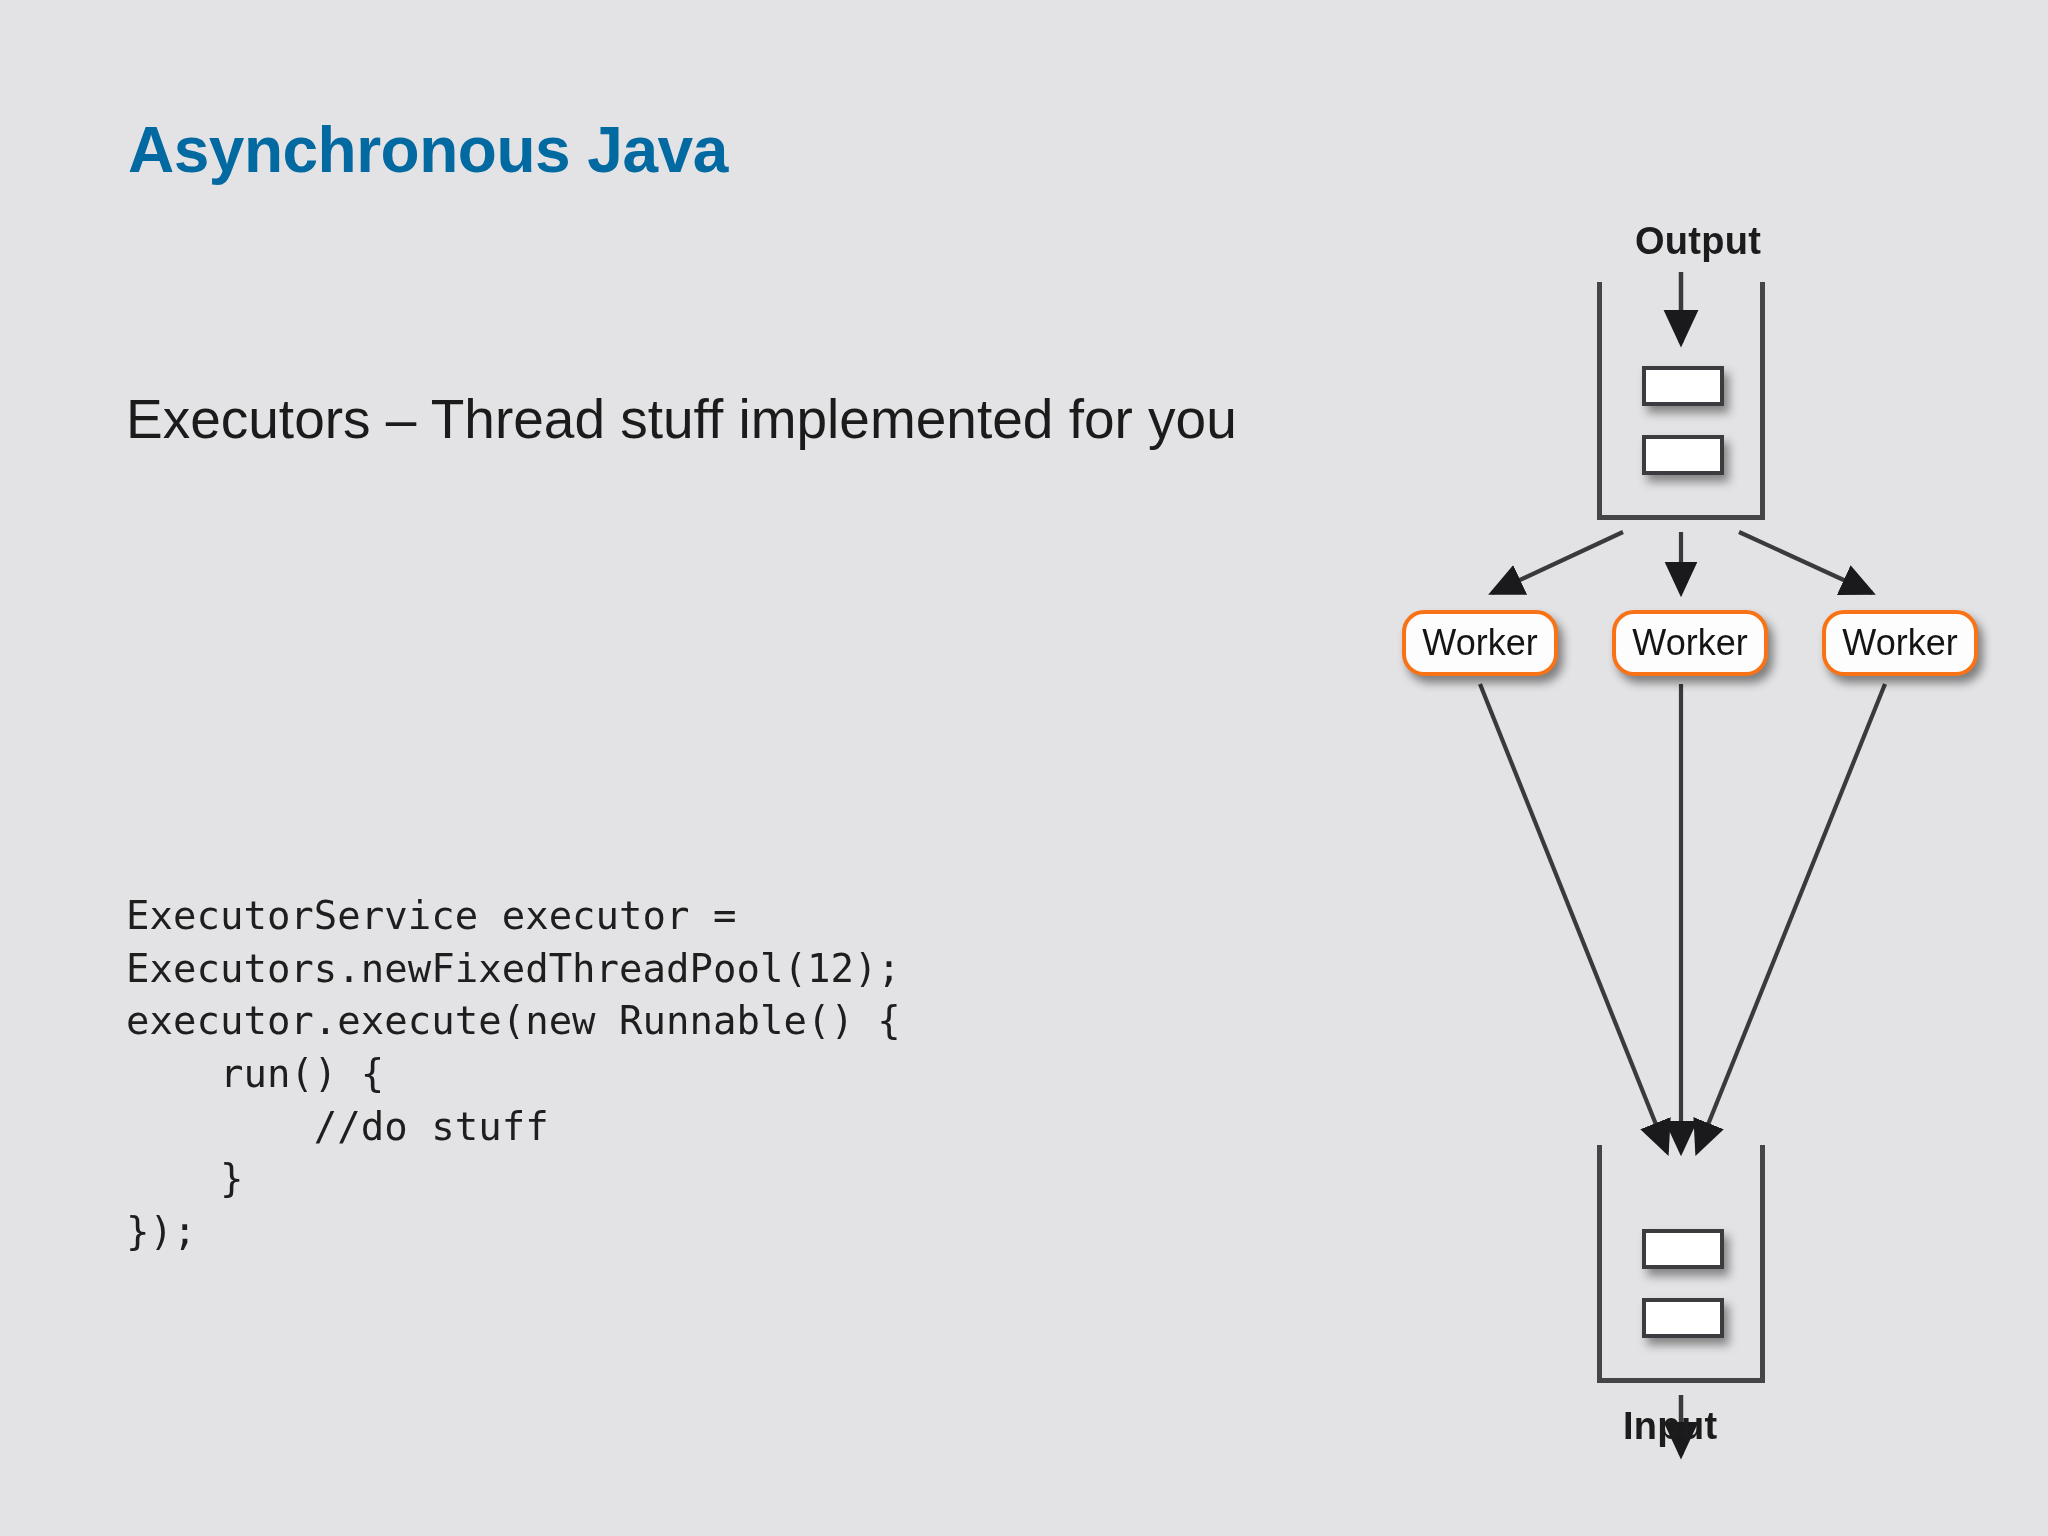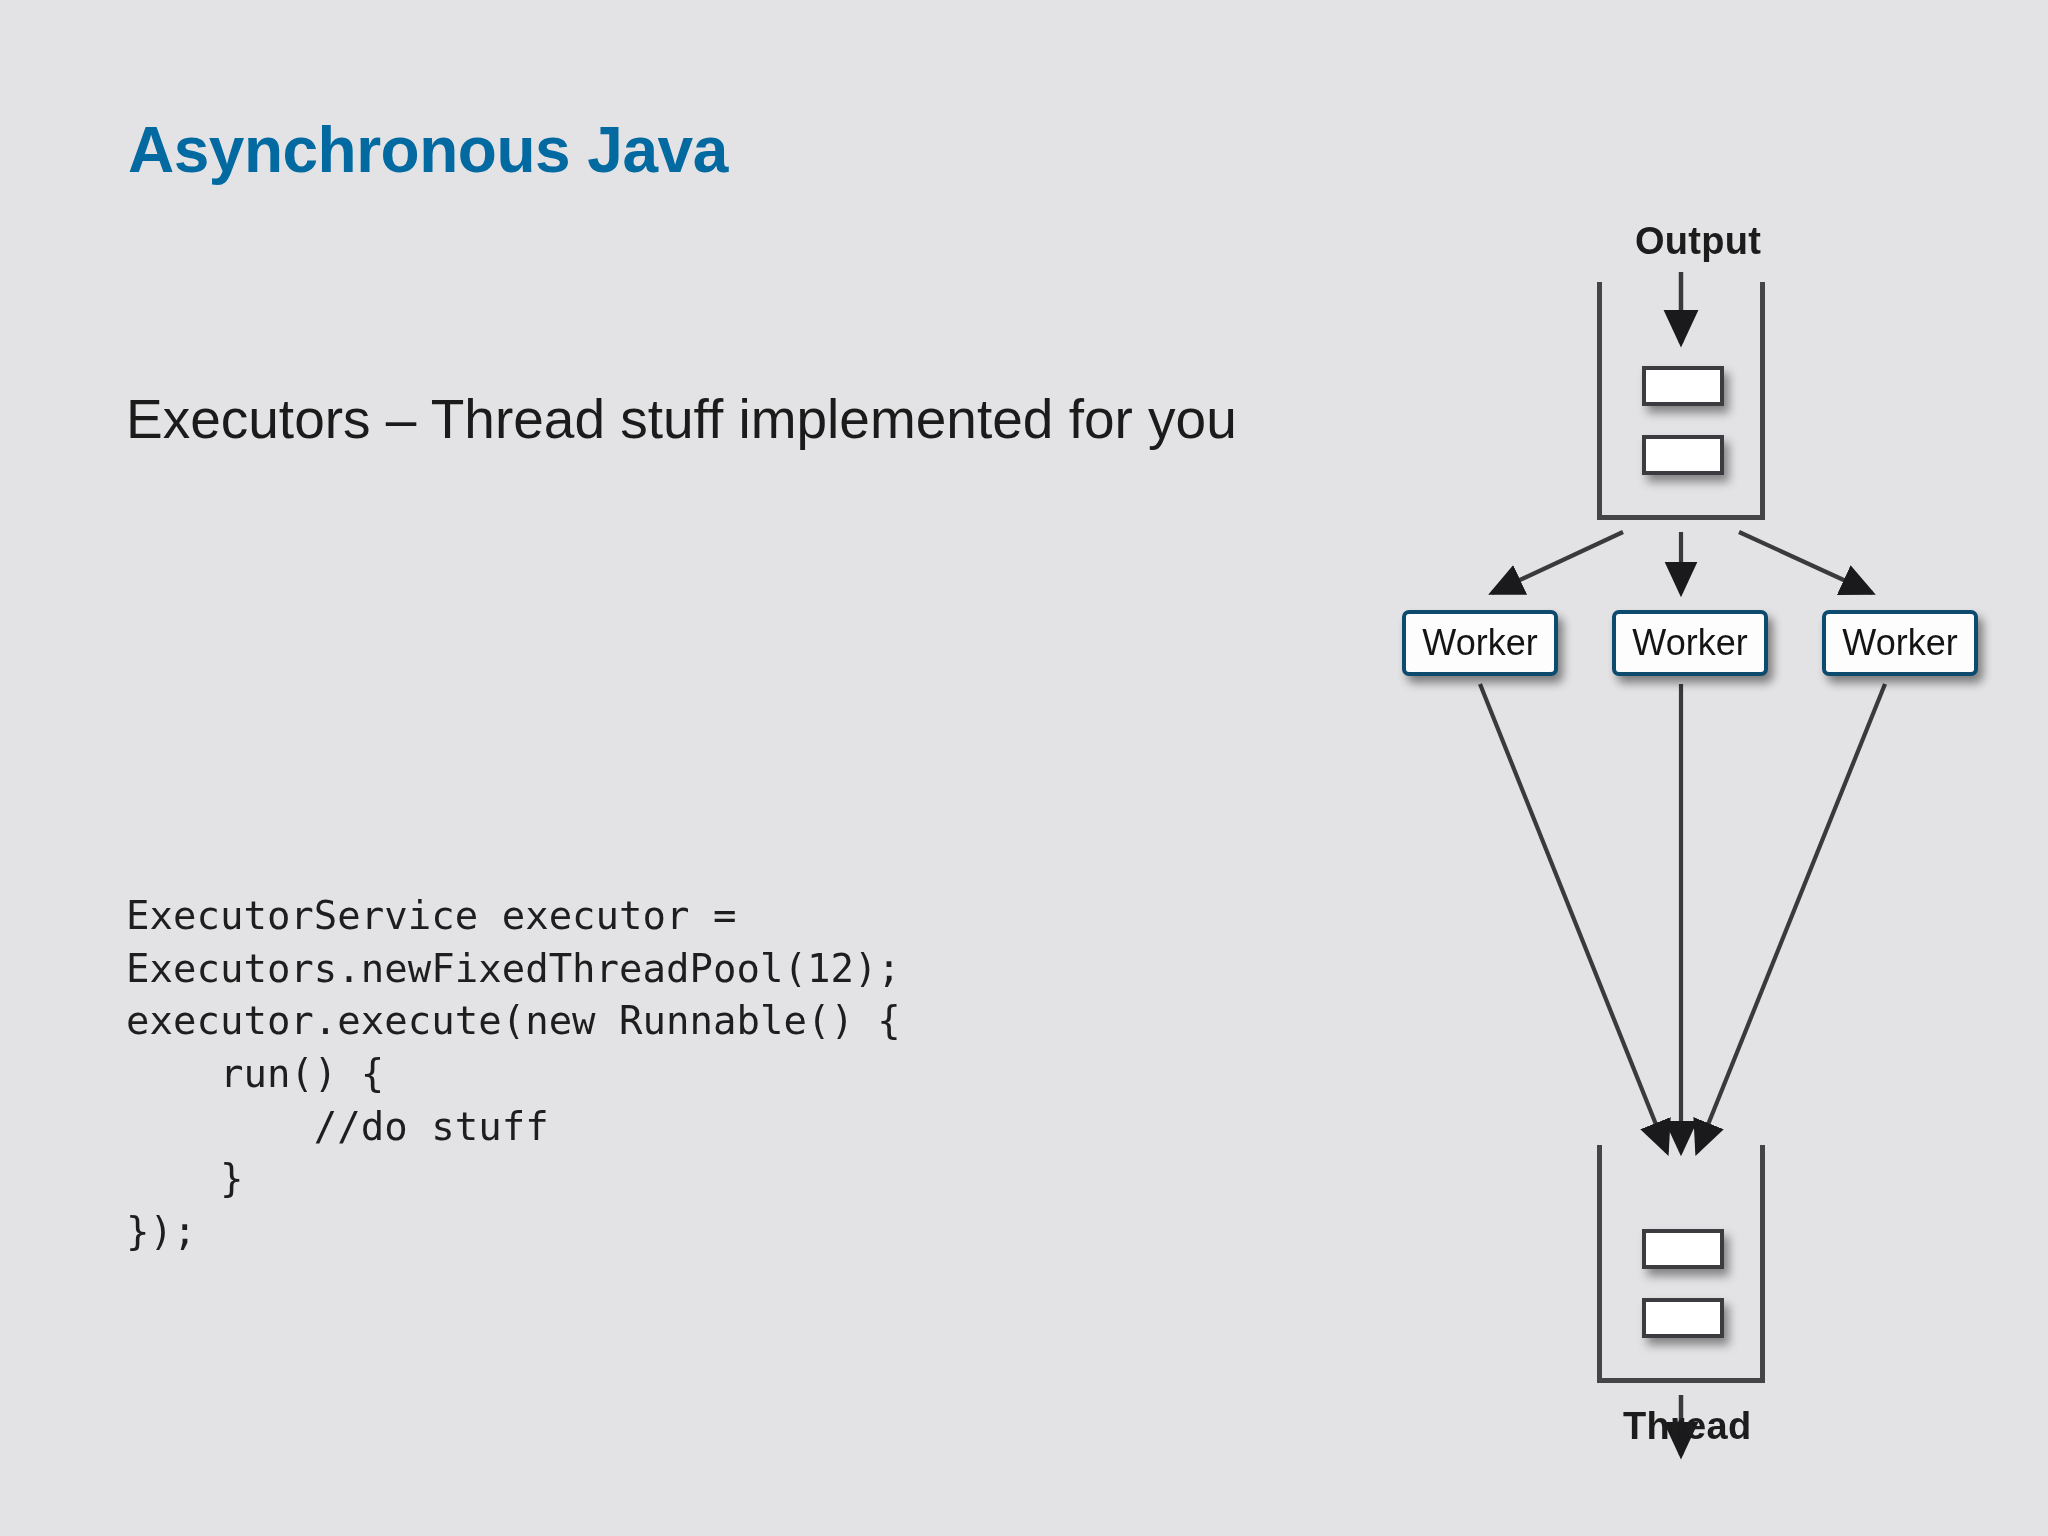--- a/index.html
+++ b/index.html
@@ -104,22 +104,22 @@
     box-shadow: 5px 7px 9px rgba(0,0,0,0.42);
   }
   .slot-a { left: 40px; top: 84px; }
   .slot-b { left: 40px; top: 153px; }
 
   .worker {
     position: absolute;
     width: 156px;
     height: 66px;
     background: #fdfdfd;
-    border: 4px solid #0c4a6e;
-    border-radius: 7px;
+    border: 4px solid #f97316;
+    border-radius: 22px;
     box-sizing: border-box;
     box-shadow: 5px 7px 10px rgba(0,0,0,0.45);
     display: flex;
     align-items: center;
     justify-content: center;
     font-size: 36px;
     color: #141416;
     font-family: "Liberation Sans", sans-serif;
   }
   .worker-1 { left: 22px;  top: 410px; }
@@ -174,15 +174,15 @@
 
   <div class="worker worker-1">Worker</div>
   <div class="worker worker-2">Worker</div>
   <div class="worker worker-3">Worker</div>
 
   <div class="queue queue-output">
     <div class="slot slot-a"></div>
     <div class="slot slot-b"></div>
   </div>
 
-  <div class="dlabel dlabel-output">Thread</div>
+  <div class="dlabel dlabel-output">Input</div>
 
 </div>
 
 </body></html>

